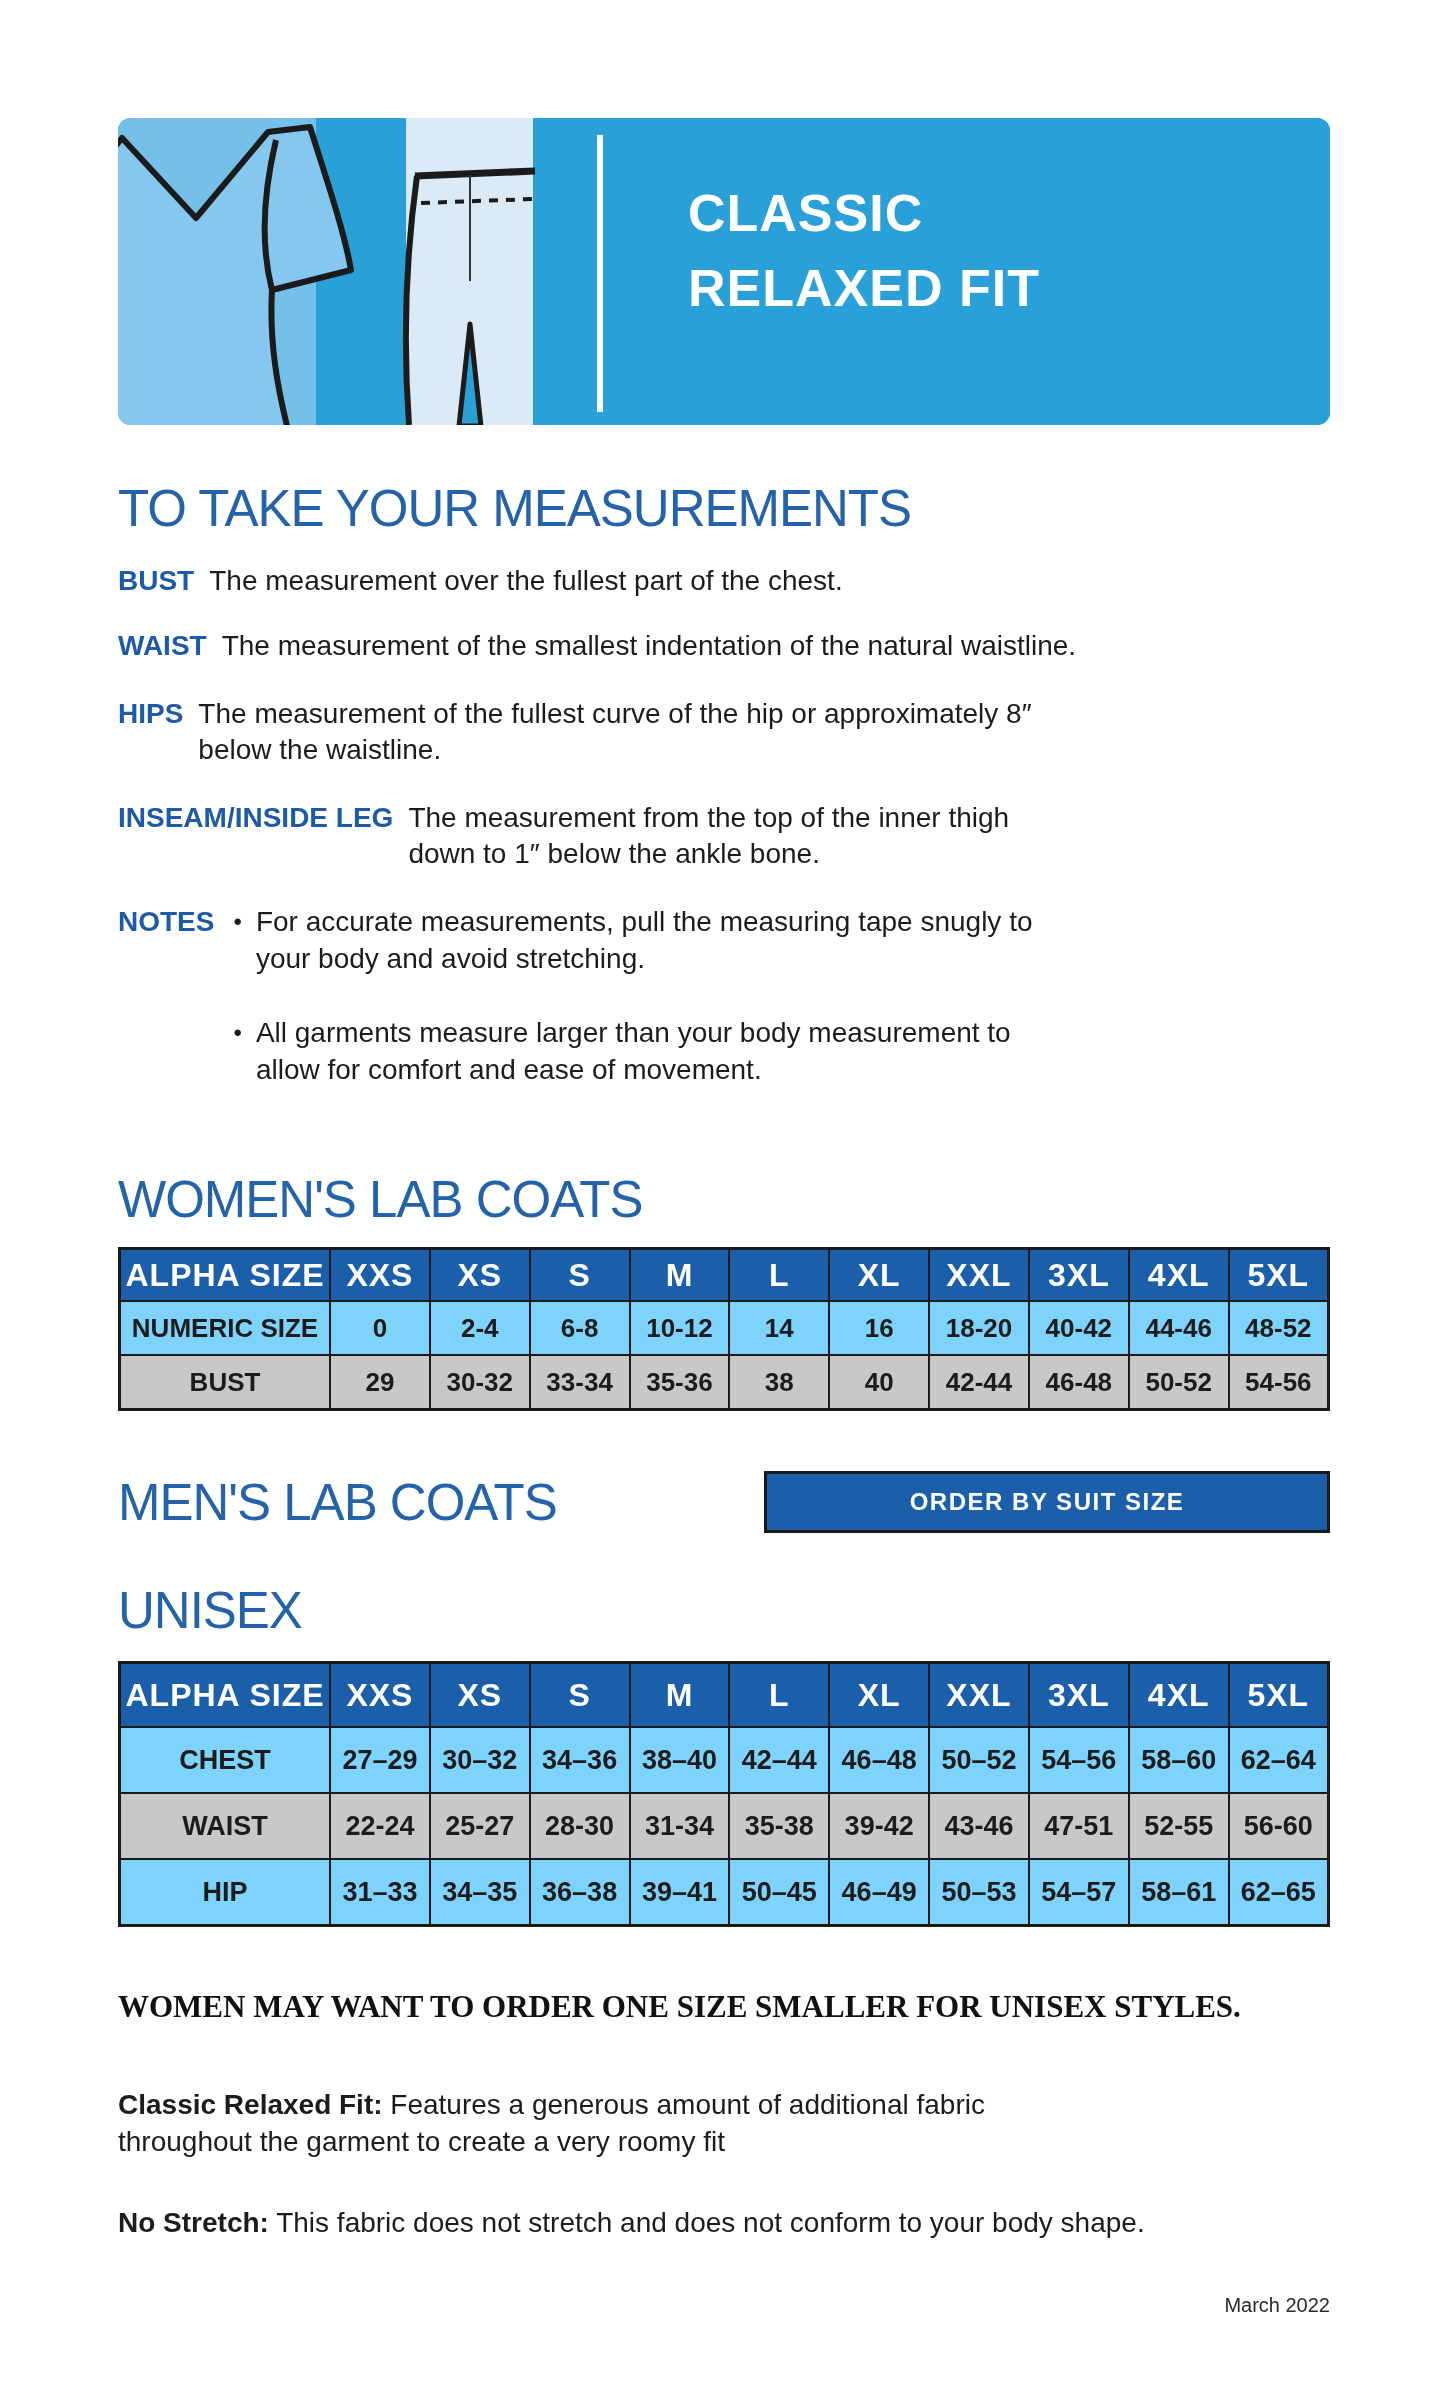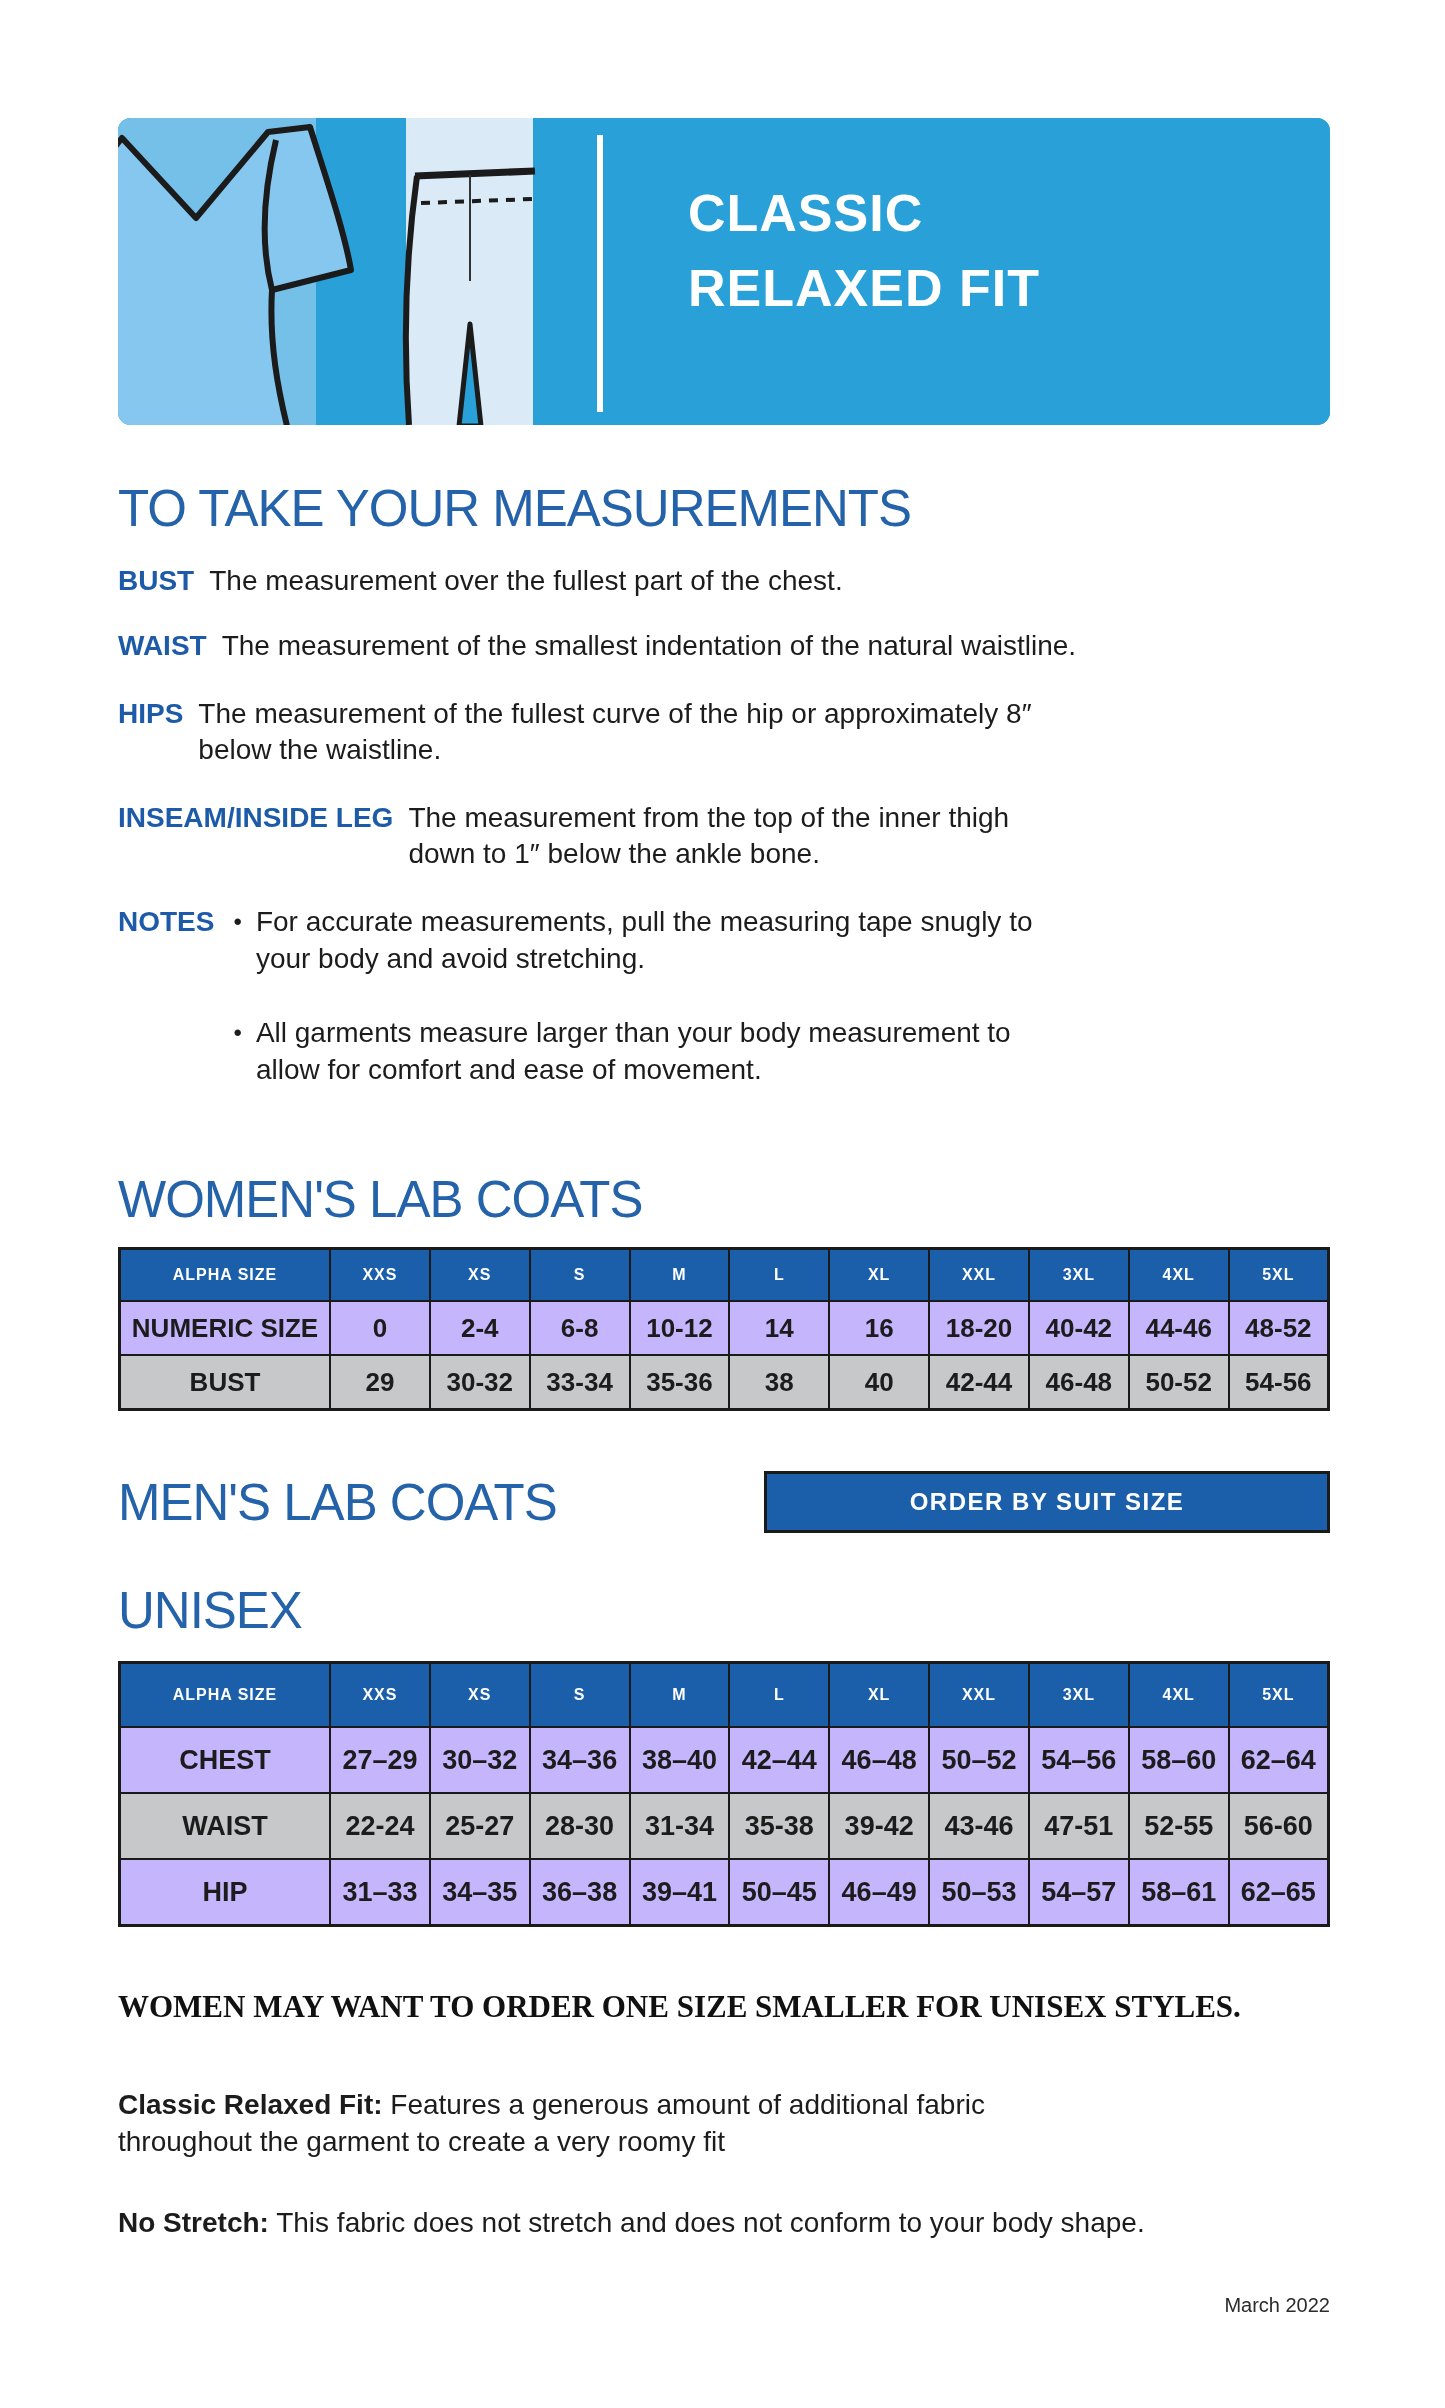--- a/index.html
+++ b/index.html
@@ -42,23 +42,23 @@
   .note + .note{margin-top:38px;}
   .note .bullet{margin:0 14px 0 4px;font-size:24px;line-height:36px;flex:none;}
   .note .note-text{max-width:800px;}
 
   
   table.size-table{border-collapse:collapse;width:1212px;table-layout:fixed;margin-top:20px;border:3px solid #1a1a1a;}
   table.size-table th,table.size-table td{
     border:2px solid #1a1a1a;text-align:center;vertical-align:middle;padding:0;
   }
   table.size-table th{
-    background:#1b5faa;color:#ffffff;font-size:16px;font-weight:bold;letter-spacing:1px;
-  }
-  table.size-table td{font-size:26px;font-weight:600;background:#c4b5fd;}
+    background:#1b5faa;color:#ffffff;font-size:32px;font-weight:bold;letter-spacing:1px;
+  }
+  table.size-table td{font-size:26px;font-weight:600;background:#7dd3fc;}
   table.size-table td.row-label{font-weight:bold;}
   table.size-table tr.gray td{background:#c7c8c9;}
   table.size-table .label-col{width:208px;}
   table.womens th{height:50px;}
   table.womens td{height:52px;}
   table.unisex th{height:62px;}
   table.unisex td{height:64px;font-size:27px;}
   table.unisex{margin-top:23px;}
 
   

